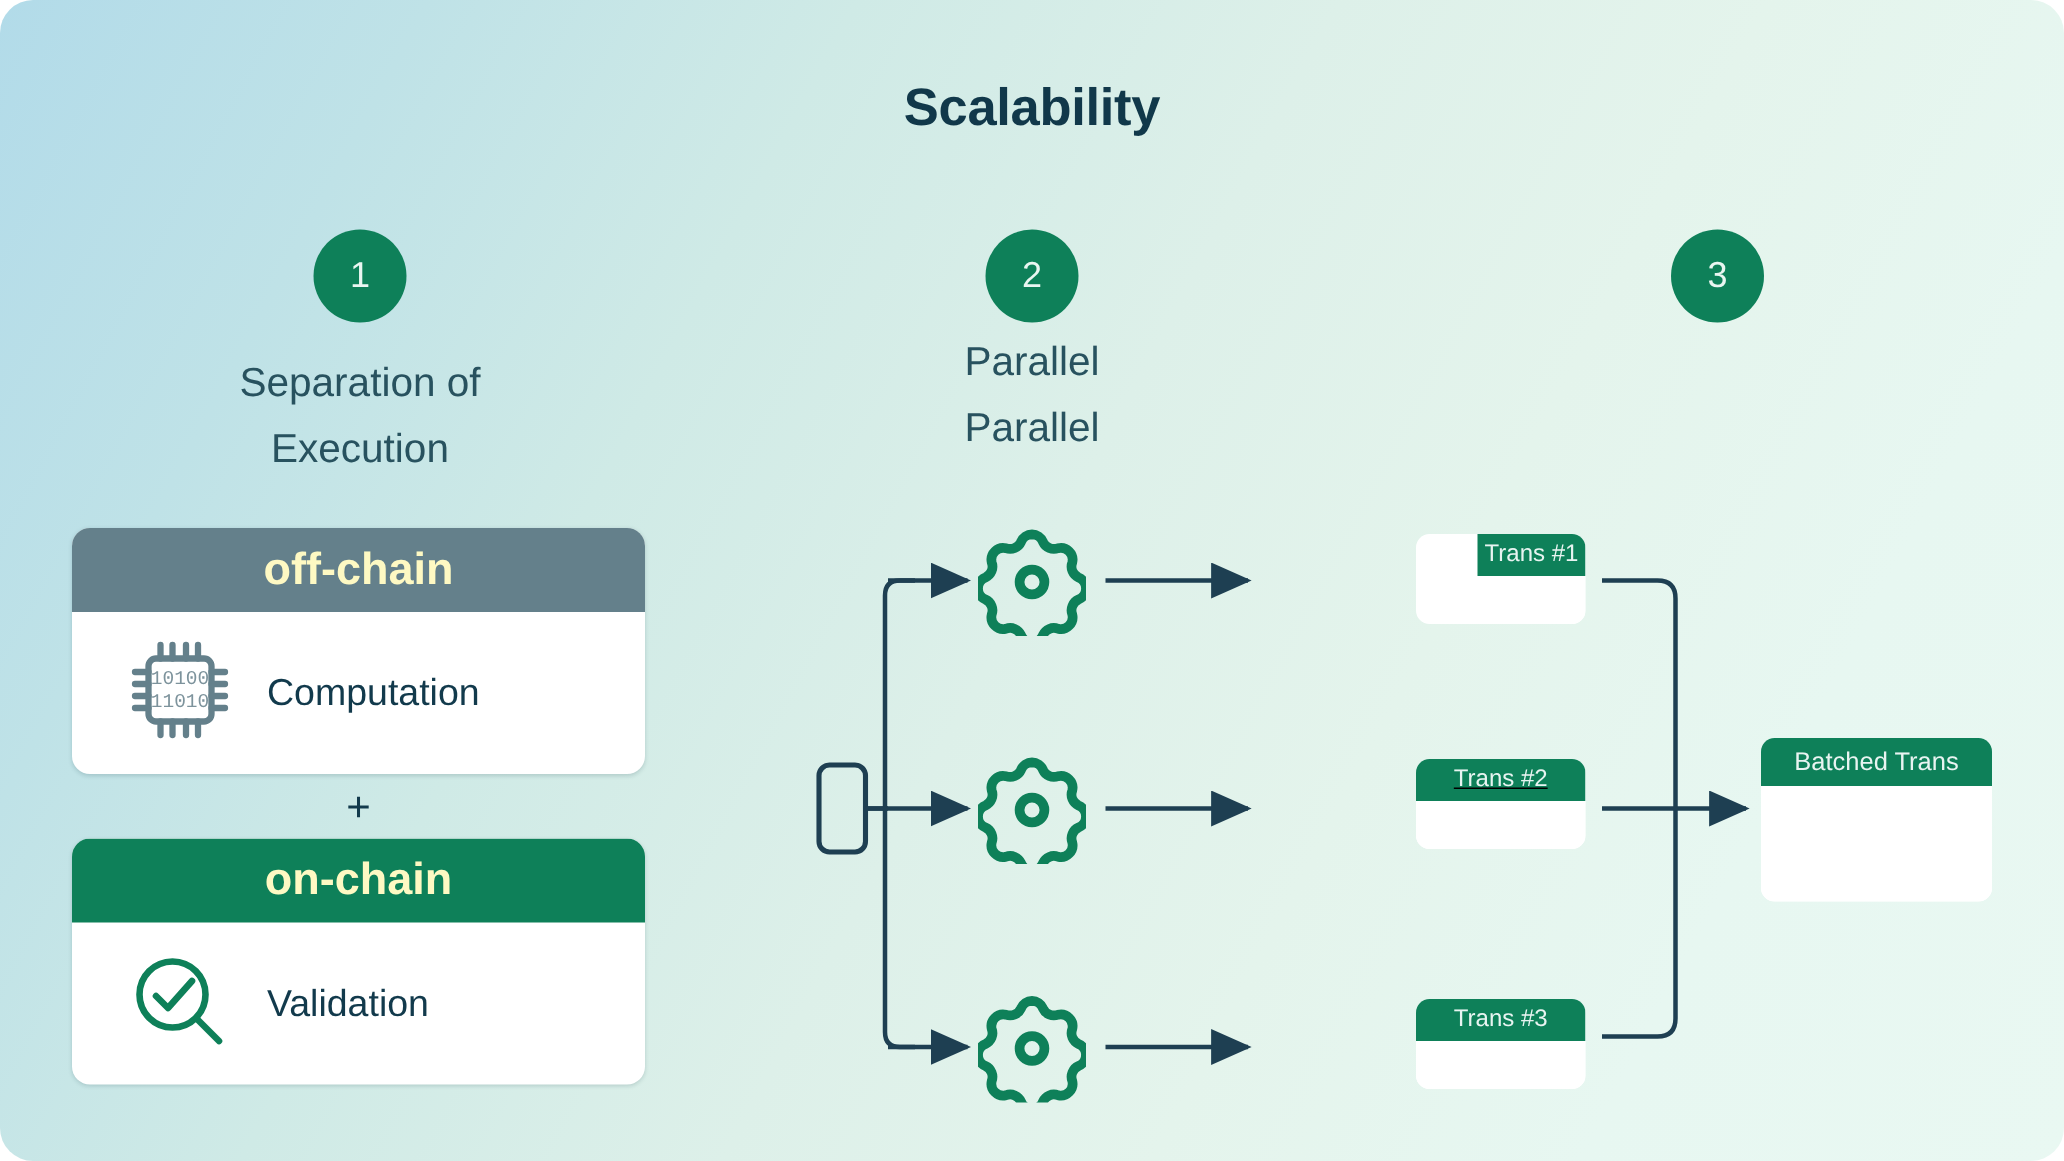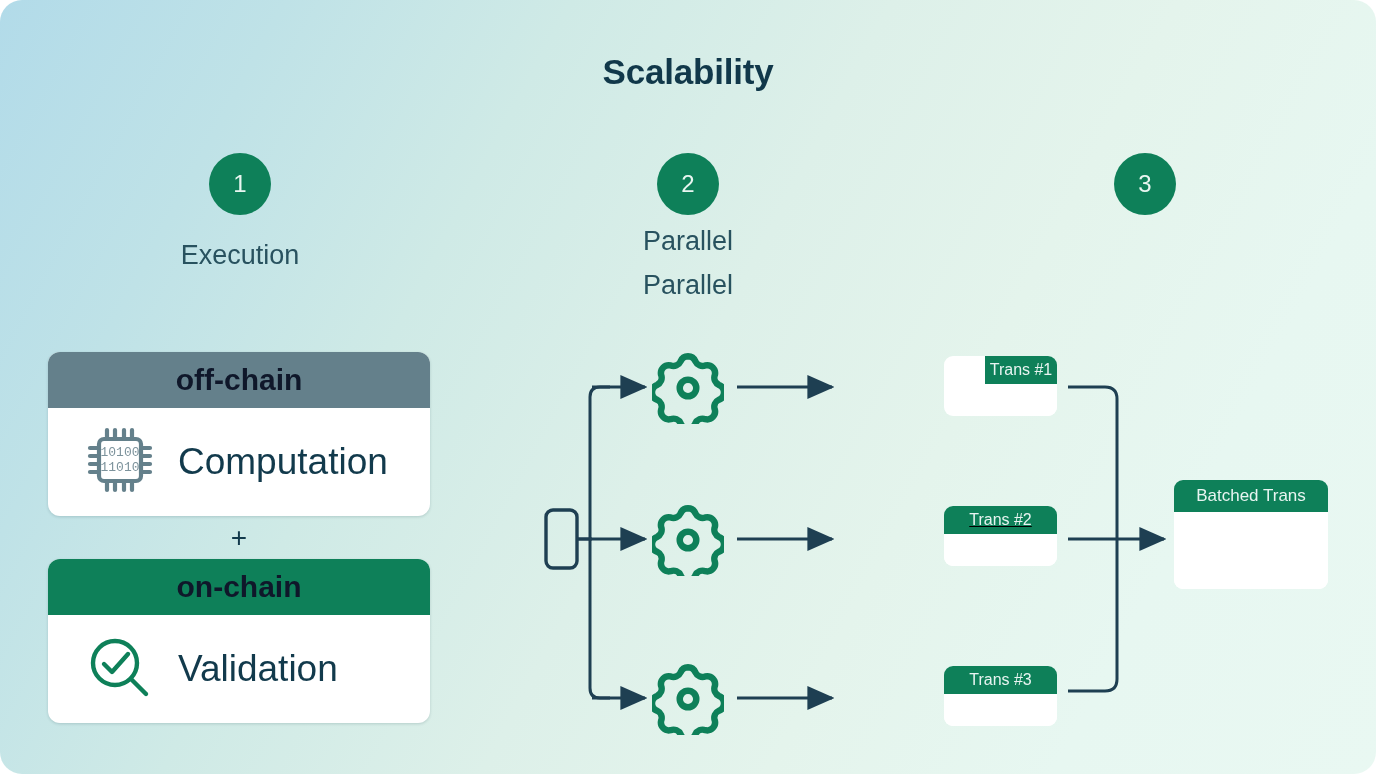--- a/index.html
+++ b/index.html
@@ -61,31 +61,31 @@
     width: 382px;
     border-radius: 12px;
     overflow: hidden;
     background: #ffffff;
     box-shadow: 0 1px 3px rgba(20,60,70,.18);
   }
   .chain-head {
     height: 56px;
     display: flex; align-items: center; justify-content: center;
     font-size: 30px; font-weight: bold;
-    color: #0f172a;
+    color: #fef9c3;
   }
   .chain-head.off { background: #64808b; }
   .chain-head.on  { background: #0e8059; }
   .chain-body {
     height: 108px;
     display: flex; align-items: center;
     padding-left: 36px;
     gap: 22px;
   }
-  .chain-text { font-size: 37px; color: #123a4c; }
+  .chain-text { font-size: 25px; color: #123a4c; }
 
   #plus-sep {
     position: absolute;
     left: 0; top: 522px; width: 478px;
     text-align: center;
     font-size: 28px; color: #123a4c;
   }
 
   
   #wires { position: absolute; left: 0; top: 0; }
@@ -105,40 +105,41 @@
     background: #0e8059;
     color: #e8f4f1;
     font-size: 16px;
     height: 28px;
     display: flex; align-items: center; justify-content: center;
   }
   .trans-body { height: 32px; background: #fff; }
 
   #batched-card {
     position: absolute;
-    left: 1174px; top: 480px;
+    left: 1174px; top: 492px;
     width: 154px;
     border-radius: 9px;
     overflow: hidden;
     background: #ffffff;
   }
   #batched-card .trans-head { height: 32px; font-size: 17px; }
   #batched-card .trans-body { height: 77px; }
 </style>
 </head>
 <body>
 
 <div id="canvas">
 
   <div id="title">Scalability</div>
 
   <div class="step-circle" style="left:209px; top:153px;">
     <span>1</span>
   </div>
   <div class="step-label" style="left:80px; top:233px;">
+    <div>Separation of</div>
     <div>Execution</div>
   </div>
 
   <div class="step-circle" style="left:657px; top:153px;">
     <span>2</span>
   </div>
   <div class="step-label" style="left:528px; top:219px;">
     <div>Parallel</div>
     <div>Parallel</div>
   </div>

